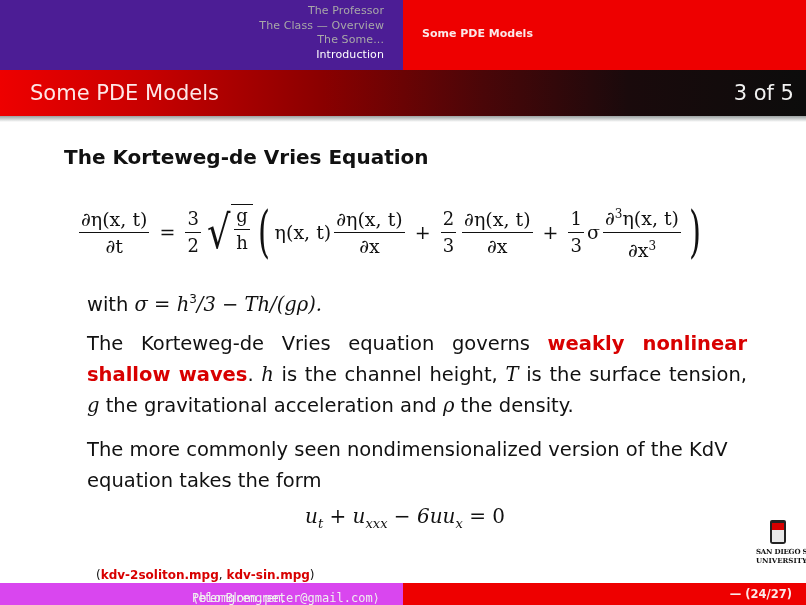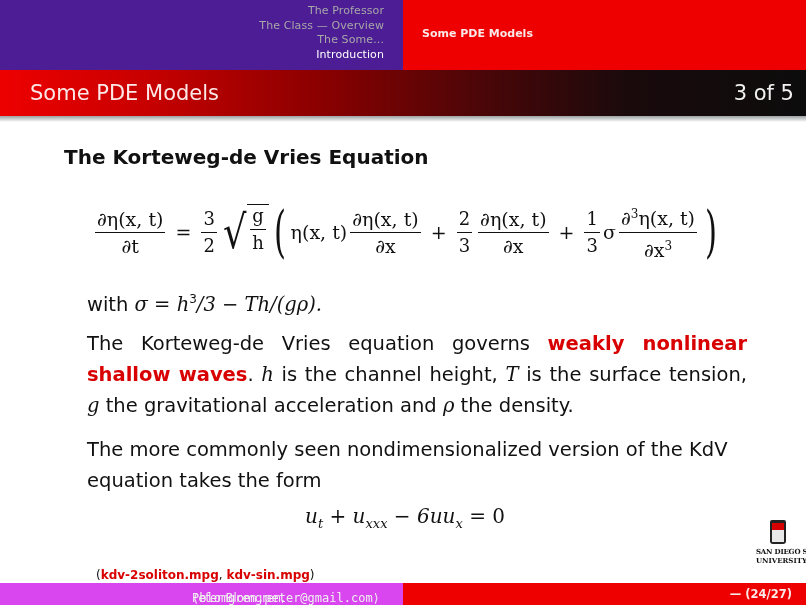--- a/index.html
+++ b/index.html
@@ -19,21 +19,21 @@
     background:linear-gradient(to right, #ee0000 0%, #c80000 18%, #8a0000 40%, #4a0608 60%, #1a0a0c 78%, #0c0c0c 100%); }
   .title-bar .frame-title { position:absolute; left:30px; top:11px; font-size:21px; color:#fde8e8; }
   .title-bar .frame-counter { position:absolute; right:12px; top:11px; font-size:21px; color:#f2f2f2; }
   .title-shadow { position:absolute; left:0; top:116px; width:806px; height:6px;
     background:linear-gradient(to bottom, #9aa0a0, #ffffff); }
 
   
   .block-title { position:absolute; left:64px; top:145px; font-size:20px; font-weight:bold; color:#111; }
 
   .math { font-family:"DejaVu Serif", serif; }
-  .kdv-eq { position:absolute; left:92px; top:192px; height:80px; display:flex; align-items:center; font-size:19px; white-space:nowrap; }
+  .kdv-eq { position:absolute; left:76px; top:192px; height:80px; display:flex; align-items:center; font-size:19px; white-space:nowrap; }
   .frac { display:inline-flex; flex-direction:column; align-items:center; vertical-align:middle; margin:0 3px; }
   .frac .num { padding:0 2px 2px; border-bottom:1.3px solid #111; line-height:22px; }
   .frac .den { padding:2px 2px 0; line-height:22px; }
   .frac.small { font-size:18px; }
   .op { margin:0 7px; }
   .sqrt { display:inline-flex; align-items:center; }
   .sqrt .rad { font-size:46px; line-height:46px; transform:scaleX(0.8); margin-right:-2px; }
   .sqrt .under { border-top:1.3px solid #111; margin-top:-6px; }
   .bigparen { font-size:56px; line-height:56px; font-weight:200; transform:scaleX(0.55); display:inline-block; }
   sup.s { font-size:12px; vertical-align:super; }

